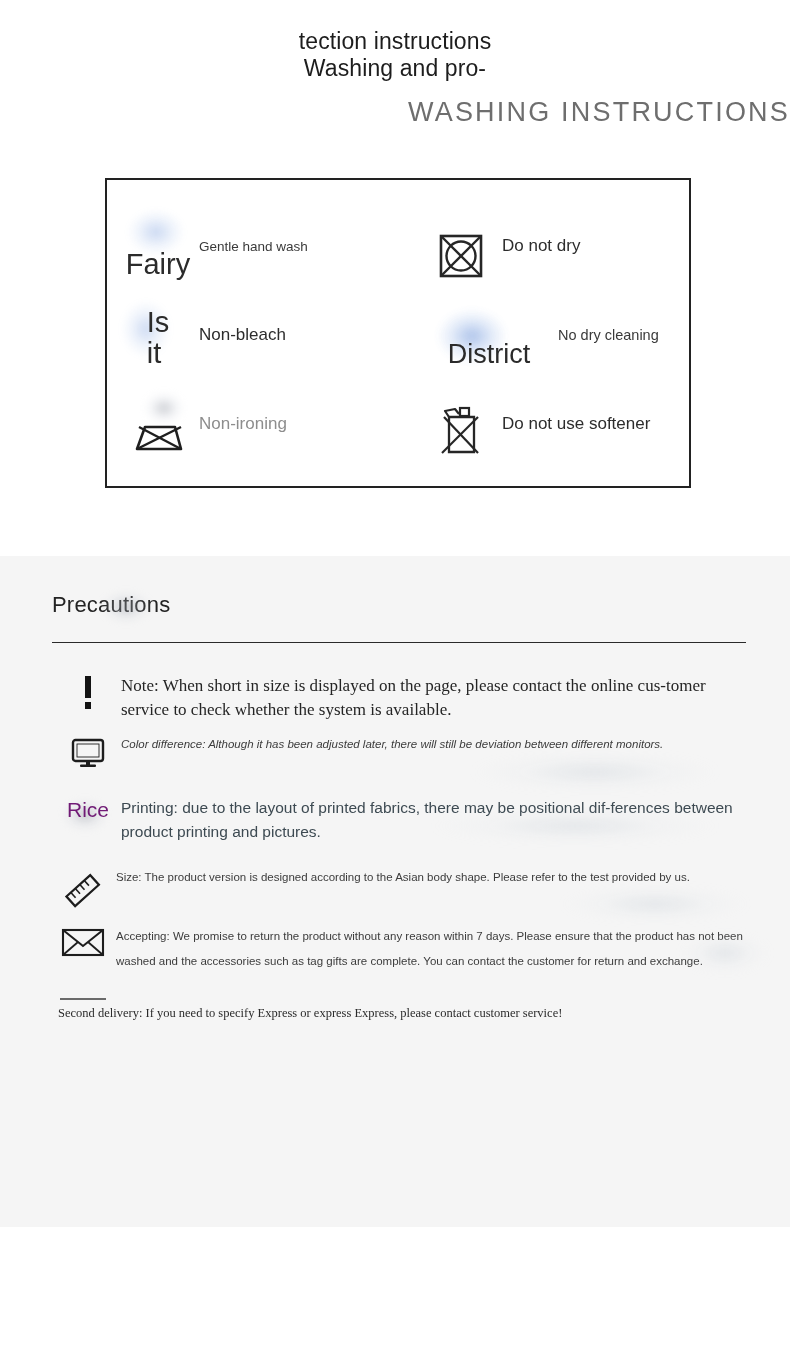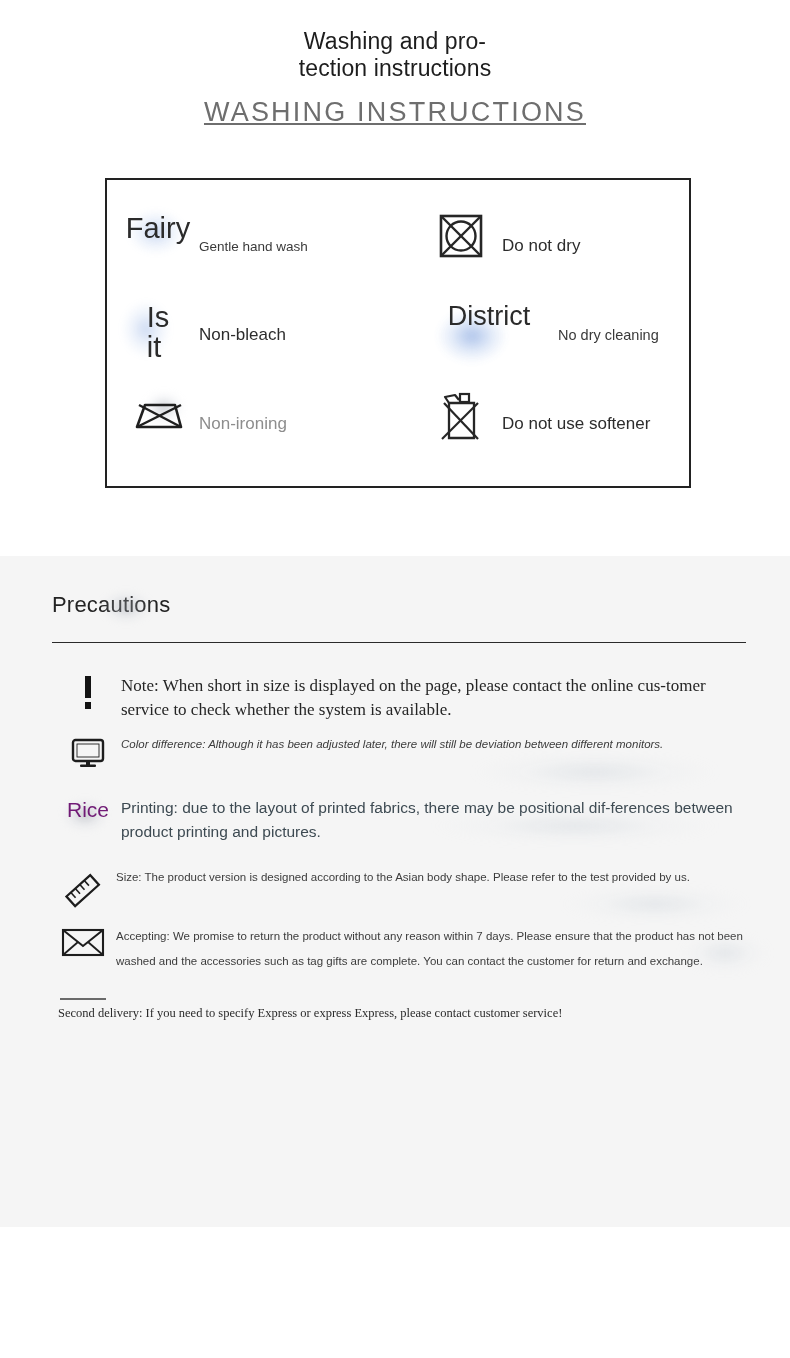--- a/index.html
+++ b/index.html
@@ -15,42 +15,42 @@
   
   .header { position:absolute; left:0; top:0; width:790px; height:556px; background:#ffffff; }
   .title {
     position:absolute; left:0; top:28px; width:790px;
     text-align:center; font-size:23px; line-height:27px;
     color:#1d1d1d; letter-spacing:0.1px;
   }
   .title .ln { display:block; }
   .subtitle {
     position:absolute; left:0; top:96px; width:790px;
-    text-align:center; font-size:27px; line-height:32px;
-    color:#6e6e6e; letter-spacing:2.2px; font-weight:400;text-decoration:underline;
+    text-align:right; font-size:27px; line-height:32px;
+    color:#6e6e6e; letter-spacing:2.2px; font-weight:400;
   }
 
   
   .care-box {
     position:absolute; left:105px; top:178px;
     width:586px; height:310px;
     border:2px solid #222; background:#fff;
   }
   .care-grid {
     position:absolute; left:0; top:0; width:100%; height:100%;
     display:grid;
     grid-template-columns: 1fr 1fr;
     grid-template-rows: repeat(3, 1fr);
     padding: 22px 18px 18px 18px;
   }
   .care-cell { display:flex; align-items:center; gap:8px; position:relative; }
   .care-cell.c-right { padding-left:30px; }
   .sym {
     width:66px; min-width:66px; height:66px;
-    display:flex; align-items:flex-start; justify-content:center;
+    display:flex; align-items:flex-end; justify-content:center;
     position:relative;
   }
   .sym svg { display:block; }
   
   .sym-text {
     font-size:29px; color:#2b2b2b; line-height:1.05;
     position:relative; z-index:2; white-space:pre-line; text-align:left;
   }
   .sym-text.small { font-size:27px; }
   .blur-blue {
@@ -118,22 +118,22 @@
   }
   .footer-white { position:absolute; left:0; top:1227px; width:790px; height:131px; background:#fff; }
 </style>
 </head>
 <body>
 
 <div class="page">
 
   <div class="header">
     <div class="title">
+      <span class="ln">tection instructions</span>
       <span class="ln">Washing and pro-</span>
-      <span class="ln">tection instructions</span>
     </div>
     <div class="subtitle">WASHING INSTRUCTIONS</div>
 
     <div class="care-box">
       <div class="care-grid">
 
         <div class="care-cell c-left">
           <div class="sym">
             <span class="blur-blue blur-a"></span>
             <span class="sym-text">Fairy</span>

